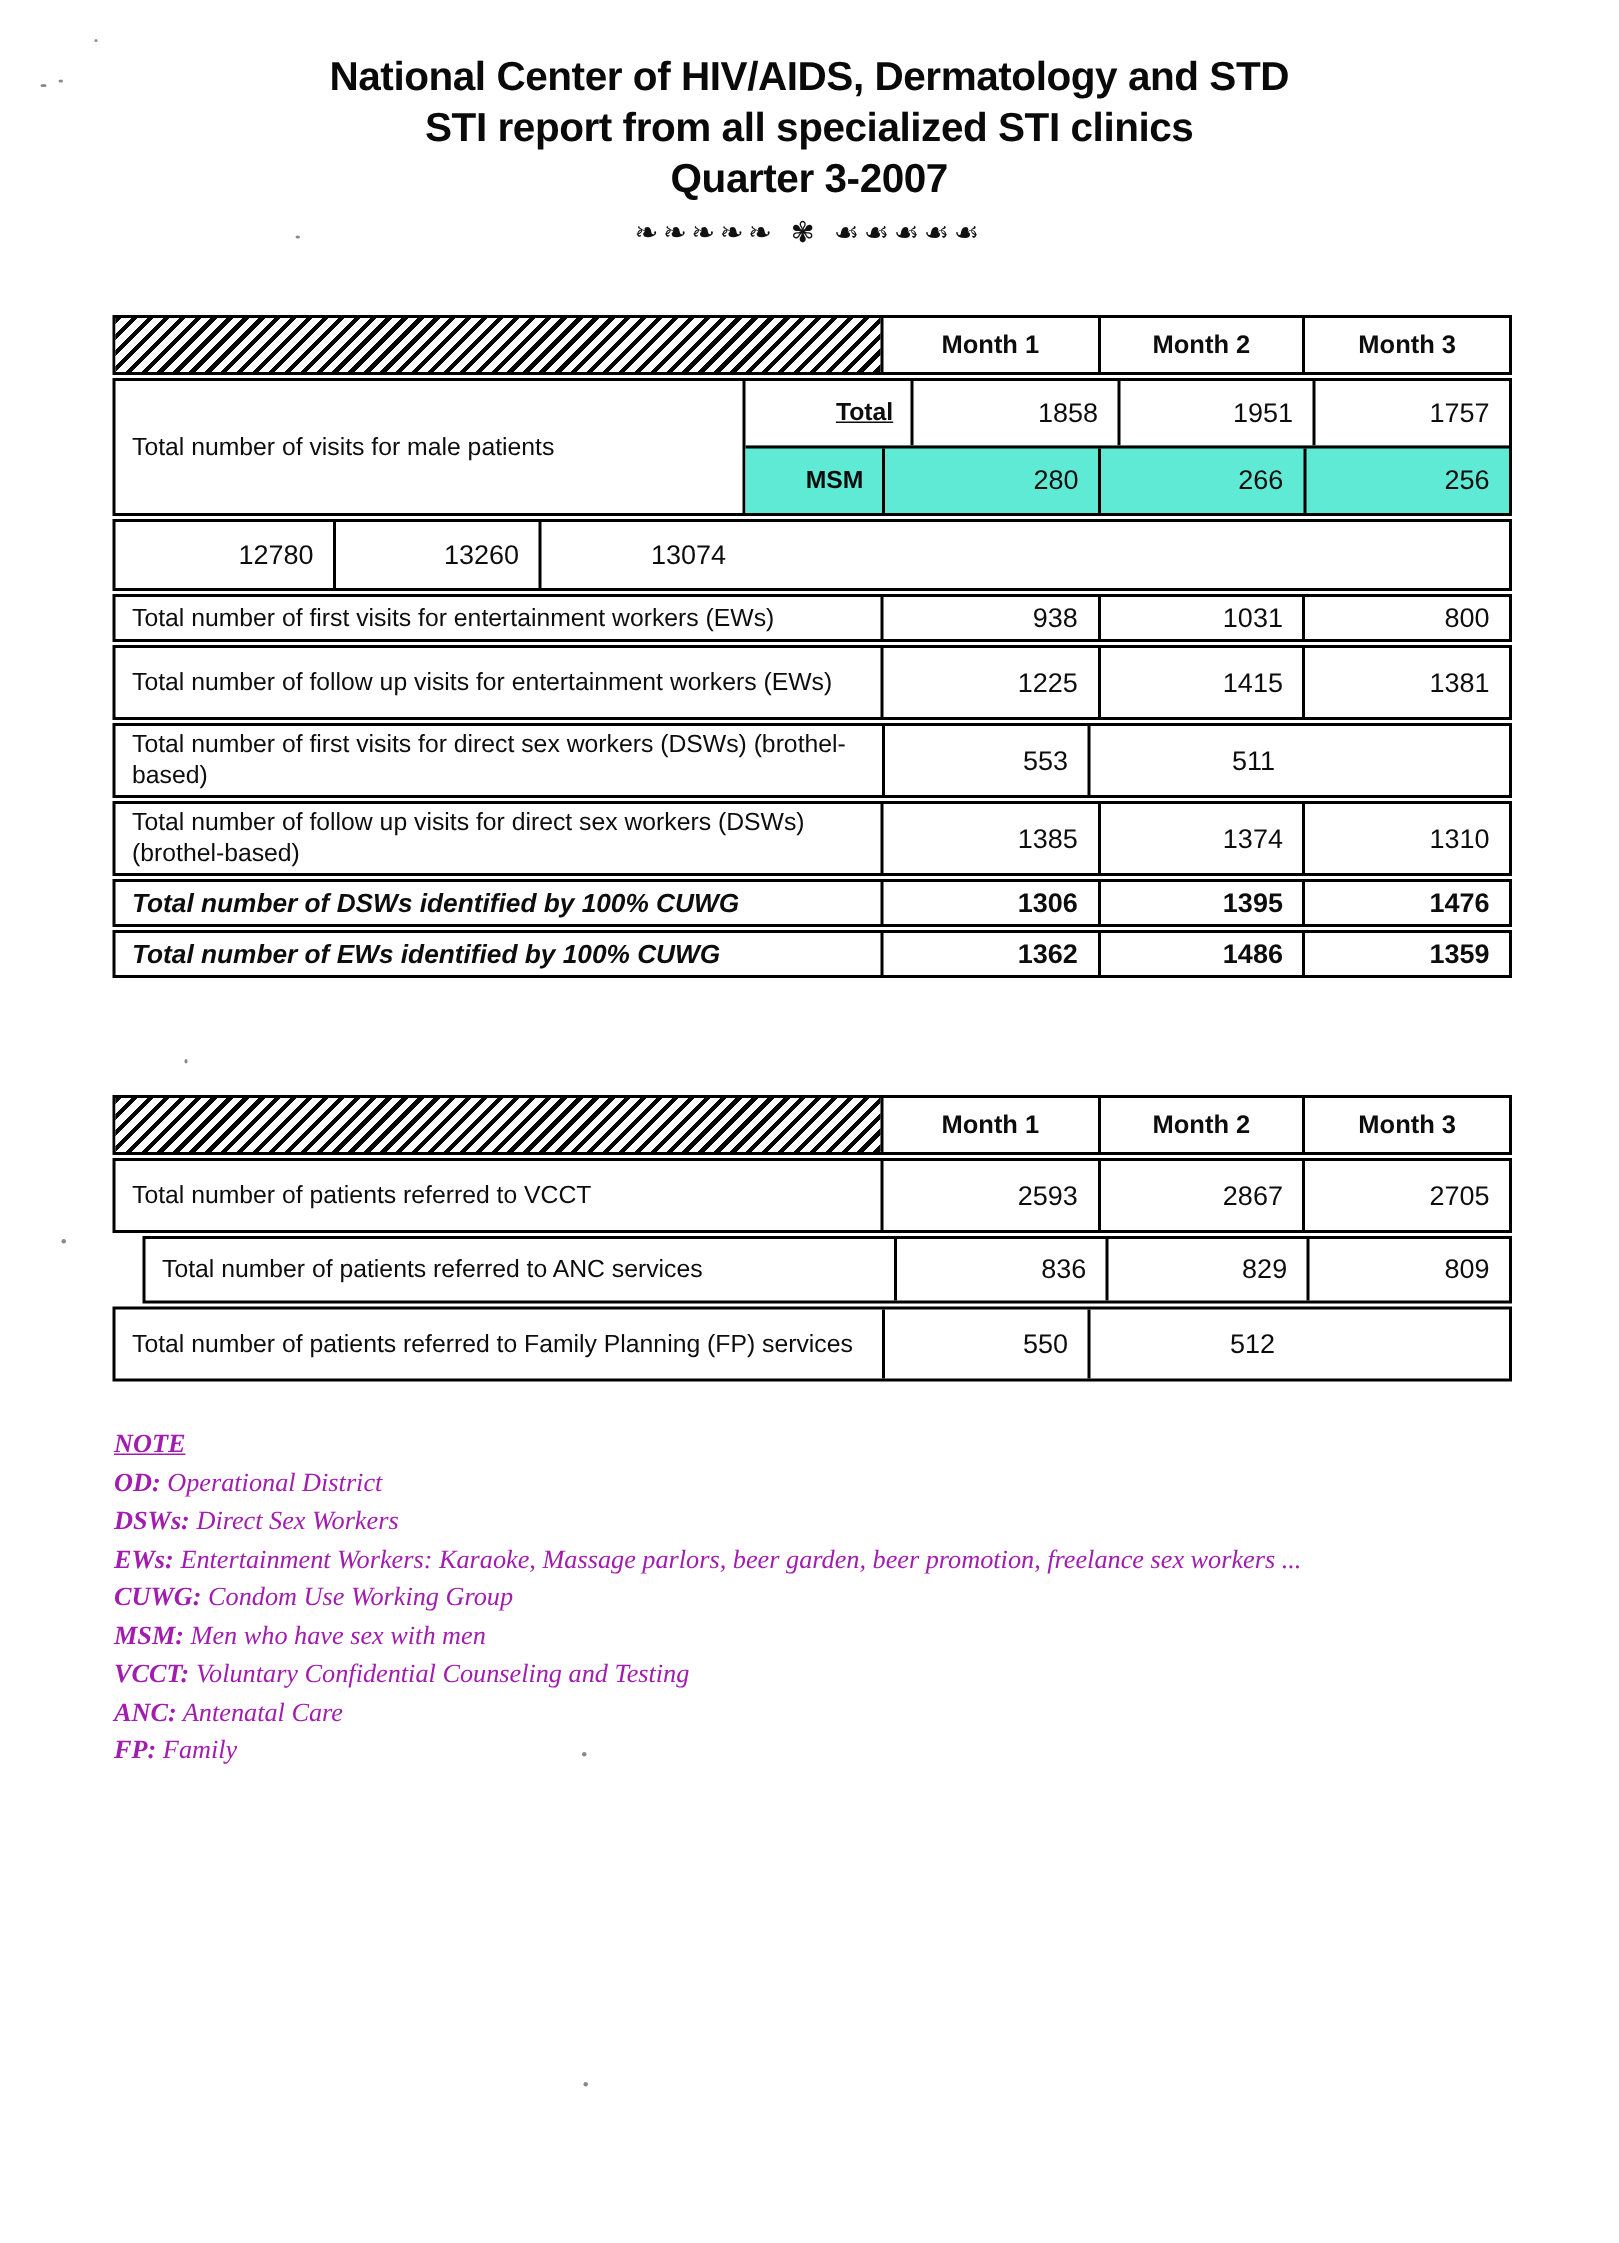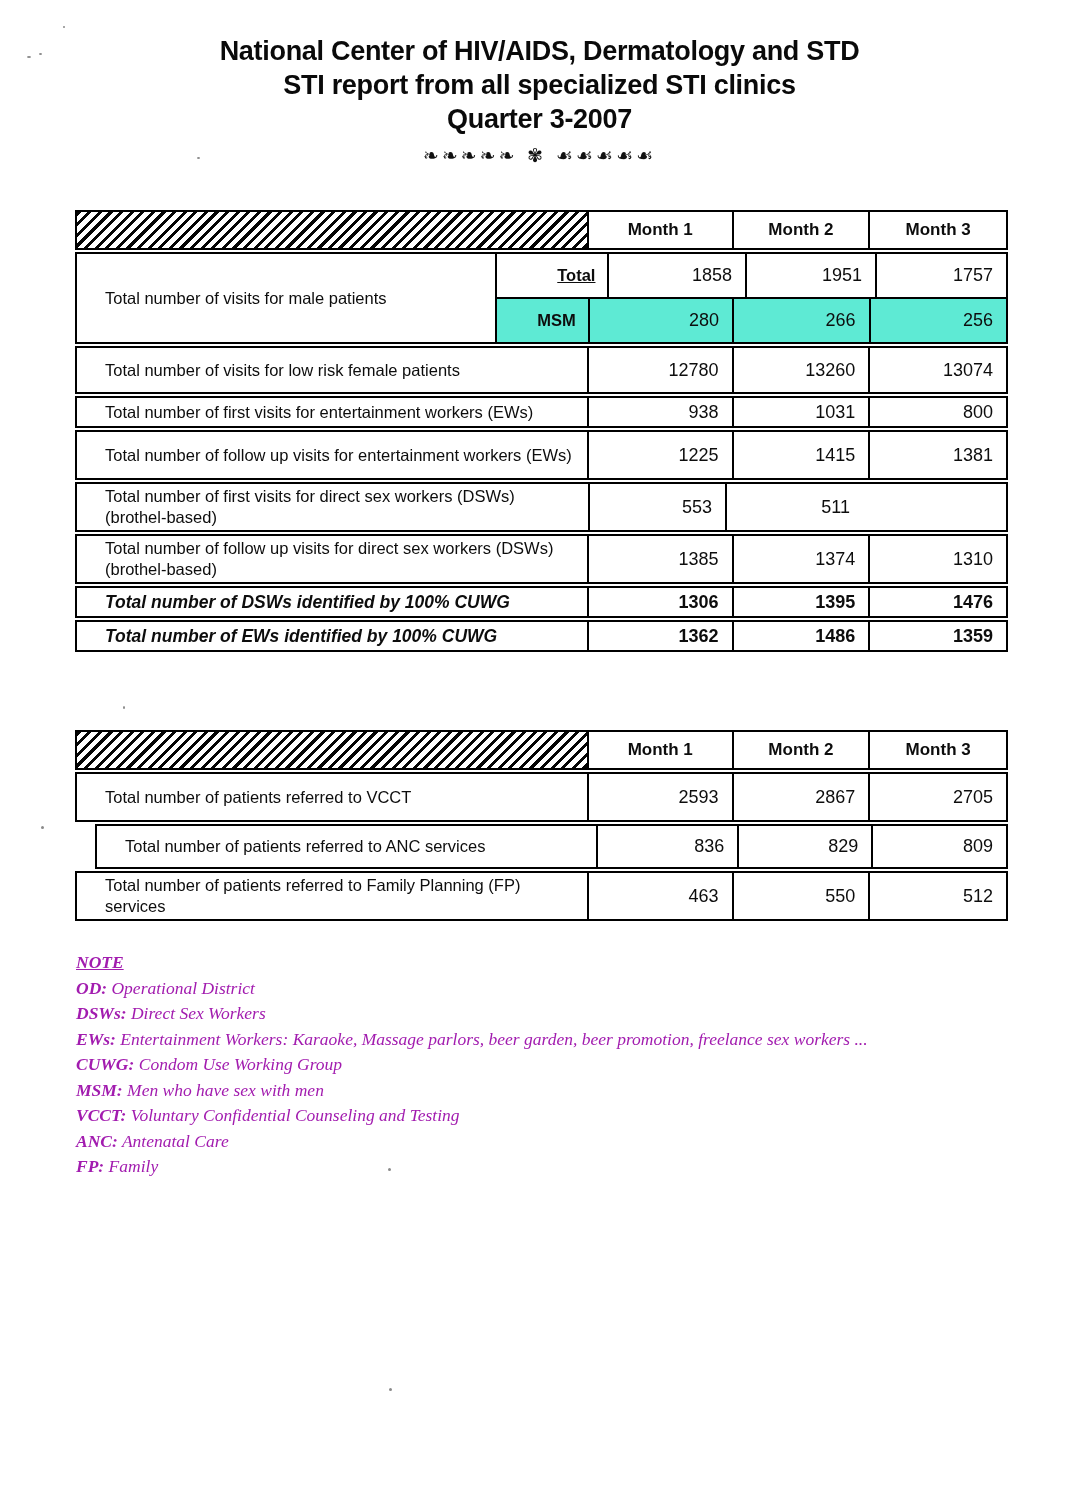--- a/index.html
+++ b/index.html
@@ -27,21 +27,21 @@
     display:flex; box-sizing:border-box;
     border:2px solid #000; background:#fff;
     margin-bottom:2px;
   }
   .c { box-sizing:border-box; display:flex; align-items:center; }
   .c + .c, .sep-l { border-left:2px solid #000; }
 
   .h40 { height:40px; } .h44 { height:32px; } .h45 { height:45px;margin-left:20px; }
   .h48 { height:48px; } .h50 { height:50px; } .h92 { height:92px; }
 
-  .label { width:511px; padding:3px 10px 3px 28px; font-size:16.5px; line-height:21px; }
+  .label { width:511px; padding:3px 10px 3px 11px; font-size:16.5px; line-height:21px; }
   .val   { width:145px; justify-content:flex-end; padding-right:13px; font-size:18px; }
   .val.v2 { width:137px; } .val.v3 { width:138px; }
 
   .mh { width:145px; justify-content:center; font-weight:bold; font-size:17px; }
   .mh.v2 { width:137px; } .mh.v3 { width:138px; }
 
   .hatch {
     width:511px;
     background:repeating-linear-gradient(135deg, #050505 0px, #050505 3px, #ffffff 3px, #ffffff 7.5px);
   }
@@ -102,21 +102,20 @@
         <div class="subrow msm">
           <div class="subcell">MSM</div>
           <div class="c val">280</div>
           <div class="c val v2">266</div>
           <div class="c val v3">256</div>
         </div>
       </div>
     </div>
 
     <div class="trow h48">
-      <div class="c label">Total number of visits for low risk female patients</div>
       <div class="c val">12780</div>
       <div class="c val v2">13260</div>
       <div class="c val v3">13074</div>
     </div>
 
     <div class="trow h44">
       <div class="c label">Total number of first visits for entertainment workers (EWs)</div>
       <div class="c val">938</div>
       <div class="c val v2">1031</div>
       <div class="c val v3">800</div>
@@ -176,21 +175,20 @@
 
     <div class="trow h45">
       <div class="c label">Total number of patients referred to ANC services</div>
       <div class="c val">836</div>
       <div class="c val v2">829</div>
       <div class="c val v3">809</div>
     </div>
 
     <div class="trow h50">
       <div class="c label">Total number of patients referred to Family Planning (FP) services</div>
-      <div class="c val">463</div>
       <div class="c val v2">550</div>
       <div class="c val v3">512</div>
     </div>
 
   </div>
 
   <div class="notes">
     <div class="note-heading">NOTE</div>
     <div class="note-line"><span class="abbr">OD:</span> <span>Operational District</span></div>
     <div class="note-line"><span class="abbr">DSWs:</span> <span>Direct Sex Workers</span></div>

